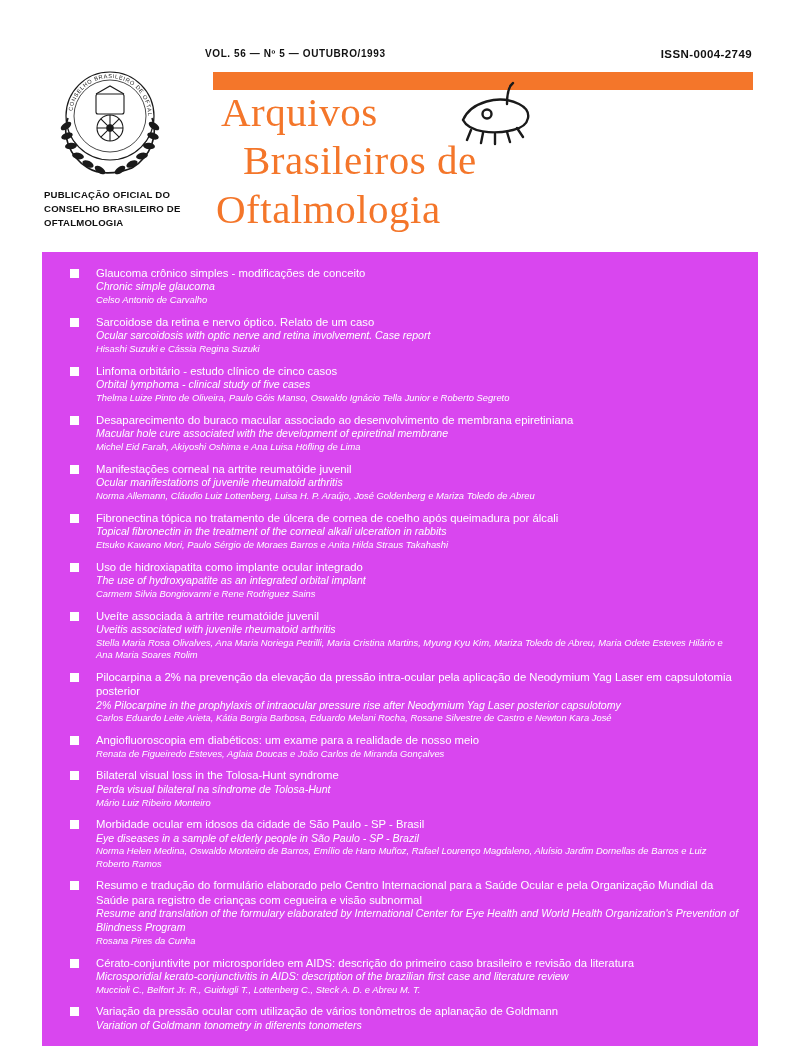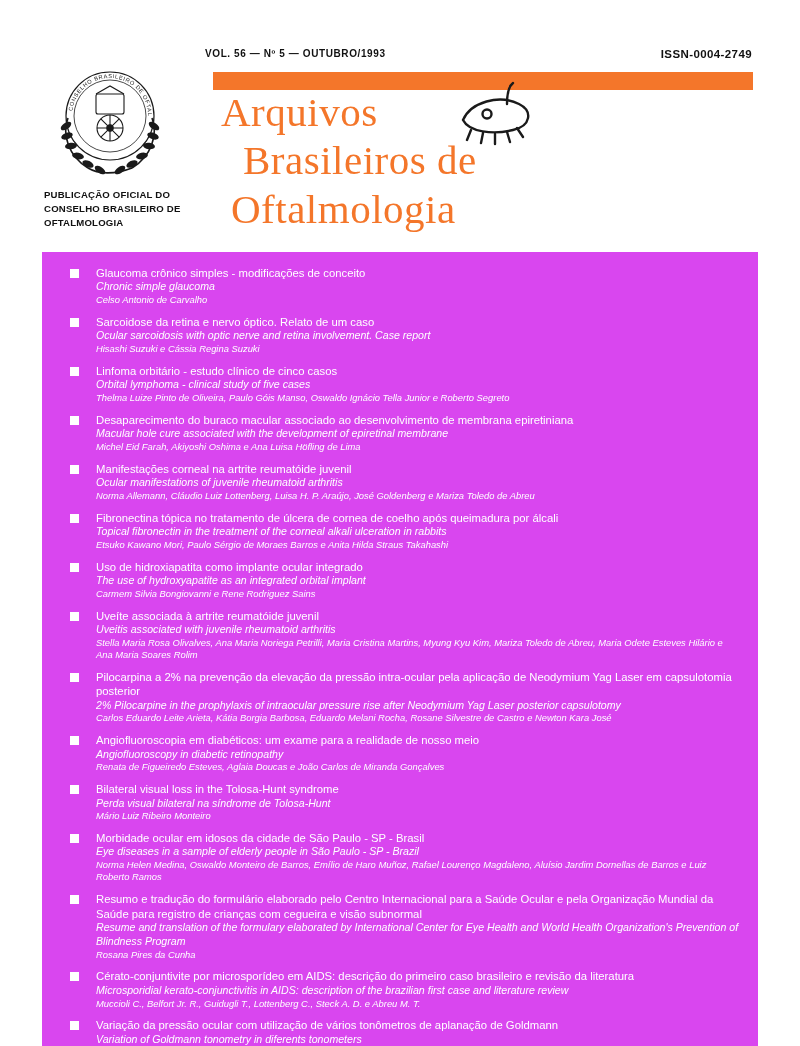--- a/index.html
+++ b/index.html
@@ -89,21 +89,21 @@
   .title-line {
     font-family: "Liberation Serif", serif;
     color: #f4762a;
     font-size: 41px;
     line-height: 1.18;
     letter-spacing: 0.5px;
     font-weight: normal;
   }
   .title-line.l1 { margin-left: 6px; }
   .title-line.l2 { margin-left: 28px; }
-  .title-line.l3 { margin-left: 16px; font-family: Liberation Serif, serif; }
+  .title-line.l3 { margin-left: 1px; font-family: Liberation Serif, serif; }
 
   .eye-mark {
     position: absolute;
     top: -8px;
     left: 238px;
     width: 100px;
     height: 70px;
   }
 
   
@@ -291,21 +291,20 @@
       <div class="entry">
         <span class="bullet"></span>
         <div class="pt">Pilocarpina a 2% na prevenção da elevação da pressão intra-ocular pela aplicação de Neodymium Yag Laser em capsulotomia posterior</div>
         <div class="en">2% Pilocarpine in the prophylaxis of intraocular pressure rise after Neodymium Yag Laser posterior capsulotomy</div>
         <div class="authors">Carlos Eduardo Leite Arieta, Kátia Borgia Barbosa, Eduardo Melani Rocha, Rosane Silvestre de Castro e Newton Kara José</div>
       </div>
 
       <div class="entry">
         <span class="bullet"></span>
         <div class="pt">Angiofluoroscopia em diabéticos: um exame para a realidade de nosso meio</div>
-        <div class="en">Angiofluoroscopy in diabetic retinopathy</div>
         <div class="authors">Renata de Figueiredo Esteves, Aglaia Doucas e João Carlos de Miranda Gonçalves</div>
       </div>
 
       <div class="entry">
         <span class="bullet"></span>
         <div class="pt">Bilateral visual loss in the Tolosa-Hunt syndrome</div>
         <div class="en">Perda visual bilateral na síndrome de Tolosa-Hunt</div>
         <div class="authors">Mário Luiz Ribeiro Monteiro</div>
       </div>
 

